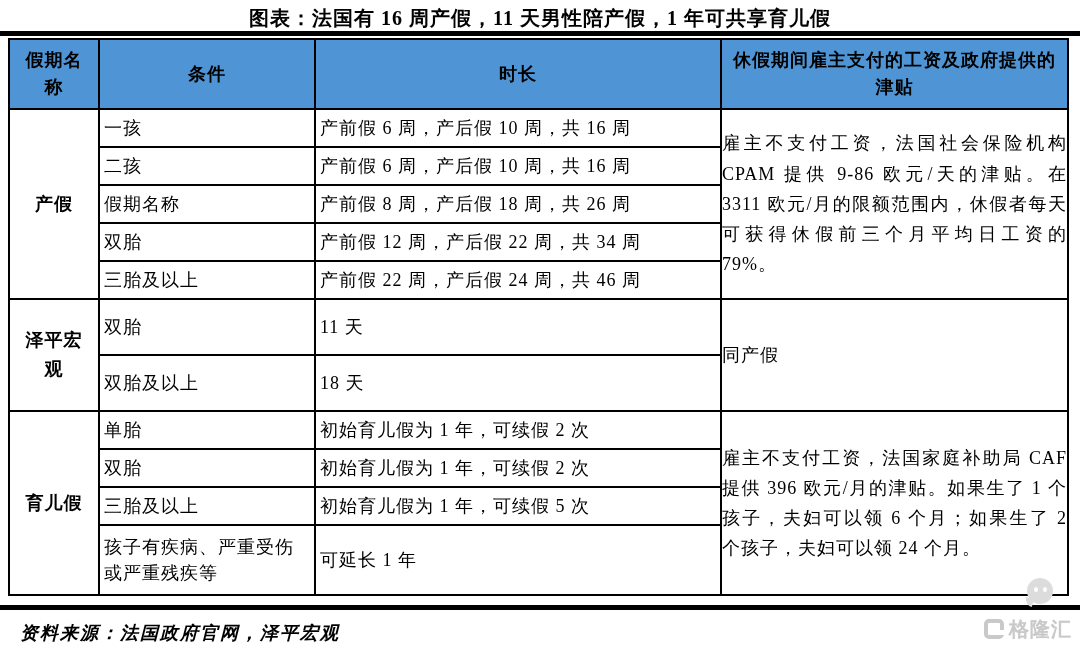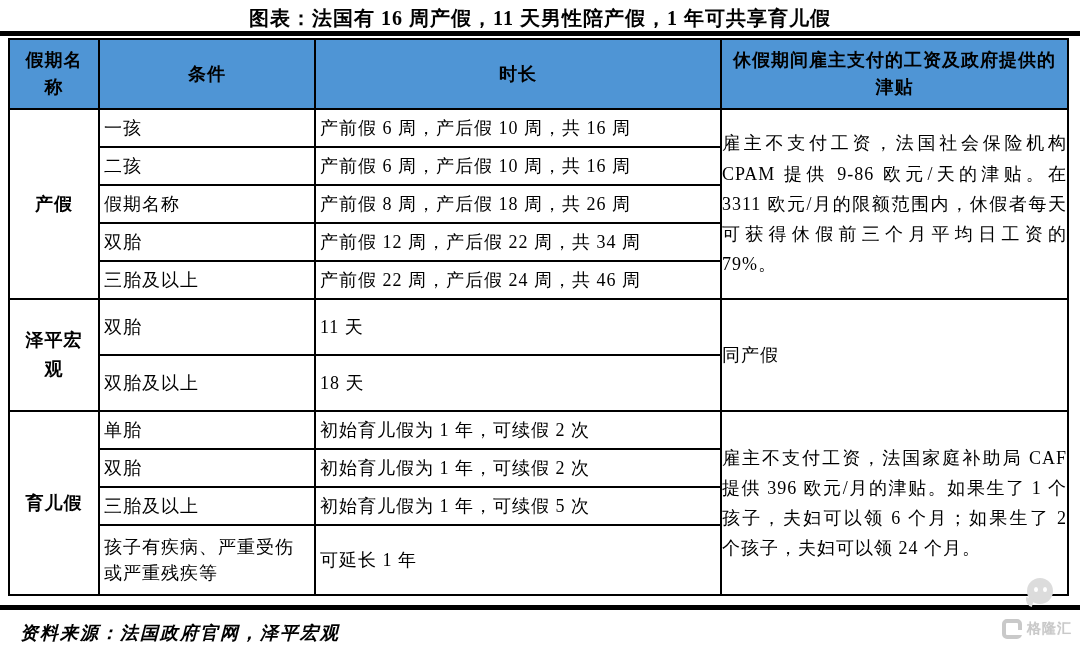--- a/index.html
+++ b/index.html
@@ -72,21 +72,21 @@
   }
   .wm-glh .g-icon {
     width:20px; height:20px; border:4px solid #c9c9c9; border-radius:5px;
     box-sizing:border-box; position:relative;
   }
   .wm-glh .g-icon::after {
     content:""; position:absolute; right:-4px; top:7px; width:8px; height:5px;
     background:#ffffff;
   }
   .wm-glh .wm-text {
-    color:#c9c9c9; font-size:14px; font-weight:bold; letter-spacing:1px;
+    color:#c9c9c9; font-size:20px; font-weight:bold; letter-spacing:1px;
     text-shadow:0 0 1px #e4e4e4;
   }
 </style>
 </head>
 <body>
 
 <div class="page">
 
   <div class="fig-title">图表：法国有 16 周产假，11 天男性陪产假，1 年可共享育儿假</div>
 

